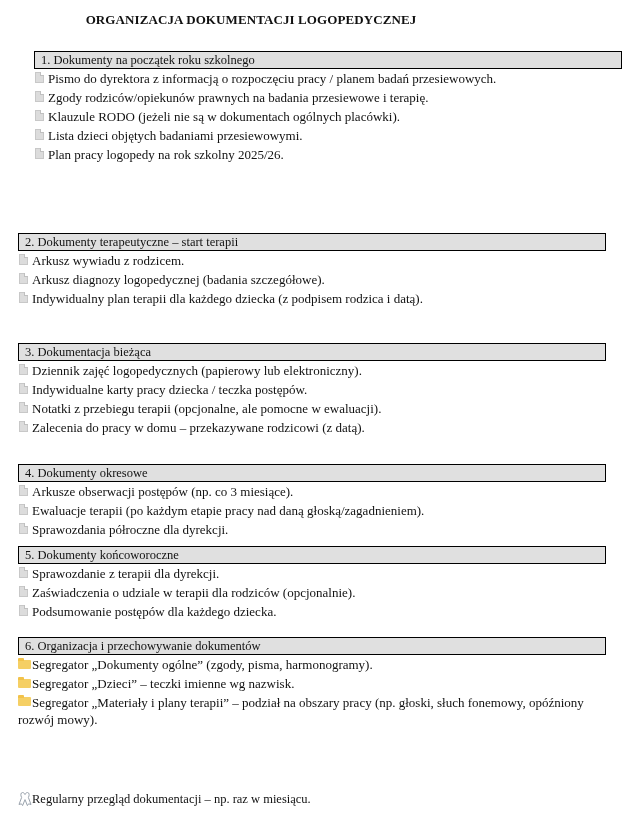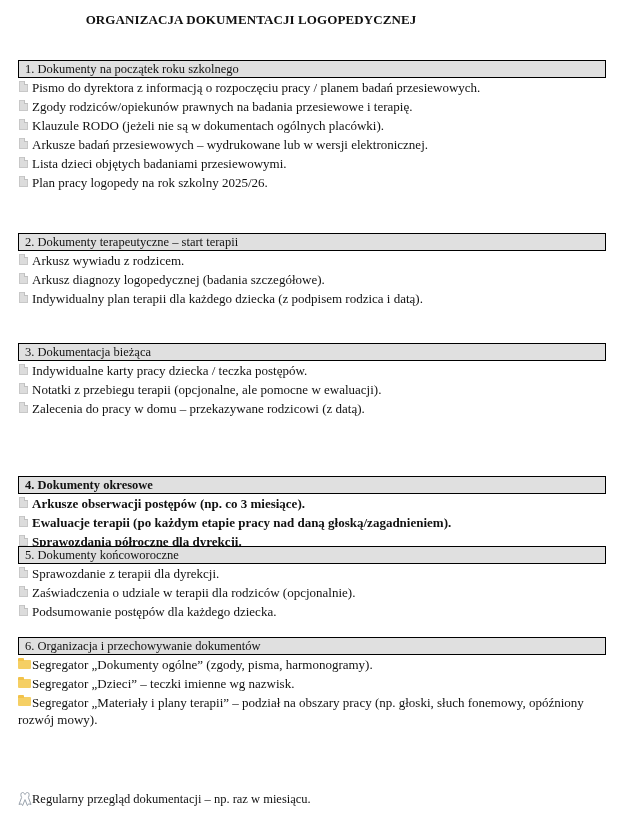--- a/index.html
+++ b/index.html
@@ -21,46 +21,45 @@
   .folder-ic { position:absolute; left:0; top:5px; width:13px; height:9px; background:#f5cf64; border-radius:1px; }
   .folder-ic:before { content:""; position:absolute; left:0; top:-2px; width:6px; height:3px; background:#f2c24a; border-radius:1px 1px 0 0; }
   .footer { position:absolute; left:18px; top:765px; font-size:12.5px; line-height:18px; padding-left:14px; white-space:nowrap;margin-top:25px; }
   .ribbon-ic { position:absolute; left:0; top:1px; width:14px; height:15px; }
 </style>
 </head>
 <body>
 
 <div class="title">ORGANIZACJA DOKUMENTACJI LOGOPEDYCZNEJ</div>
 
-<div class="section" style="top:60px;">
+<div class="section" style="top:51px;margin-left:16px;">
   <div class="sec-head">1. Dokumenty na początek roku szkolnego</div>
   <div class="item"><span class="doc-ic"></span><span>Pismo do dyrektora z informacją o rozpoczęciu pracy / planem badań przesiewowych.</span></div>
   <div class="item"><span class="doc-ic"></span><span>Zgody rodziców/opiekunów prawnych na badania przesiewowe i terapię.</span></div>
   <div class="item"><span class="doc-ic"></span><span>Klauzule RODO (jeżeli nie są w dokumentach ogólnych placówki).</span></div>
-  <div class="item"><span class="doc-ic"></span><span>Arkusze badań przesiewowych – wydrukowane lub w wersji elektronicznej.</span></div>
   <div class="item"><span class="doc-ic"></span><span>Lista dzieci objętych badaniami przesiewowymi.</span></div>
   <div class="item"><span class="doc-ic"></span><span>Plan pracy logopedy na rok szkolny 2025/26.</span></div>
 </div>
 
 <div class="section" style="top:233px;">
   <div class="sec-head">2. Dokumenty terapeutyczne – start terapii</div>
   <div class="item"><span class="doc-ic"></span><span>Arkusz wywiadu z rodzicem.</span></div>
   <div class="item"><span class="doc-ic"></span><span>Arkusz diagnozy logopedycznej (badania szczegółowe).</span></div>
   <div class="item"><span class="doc-ic"></span><span>Indywidualny plan terapii dla każdego dziecka (z podpisem rodzica i datą).</span></div>
 </div>
 
 <div class="section" style="top:343px;">
   <div class="sec-head">3. Dokumentacja bieżąca</div>
-  <div class="item"><span class="doc-ic"></span></div>
+  <div class="item"><span class="doc-ic"></span><span>Dziennik zajęć logopedycznych (papierowy lub elektroniczny).</span></div>
   <div class="item"><span class="doc-ic"></span><span>Indywidualne karty pracy dziecka / teczka postępów.</span></div>
   <div class="item"><span class="doc-ic"></span><span>Notatki z przebiegu terapii (opcjonalne, ale pomocne w ewaluacji).</span></div>
   <div class="item"><span class="doc-ic"></span><span>Zalecenia do pracy w domu – przekazywane rodzicowi (z datą).</span></div>
 </div>
 
-<div class="section" style="top:476px;font-weight:bold;">
+<div class="section" style="top:464px;">
   <div class="sec-head">4. Dokumenty okresowe</div>
   <div class="item"><span class="doc-ic"></span><span>Arkusze obserwacji postępów (np. co 3 miesiące).</span></div>
   <div class="item"><span class="doc-ic"></span><span>Ewaluacje terapii (po każdym etapie pracy nad daną głoską/zagadnieniem).</span></div>
   <div class="item"><span class="doc-ic"></span><span>Sprawozdania półroczne dla dyrekcji.</span></div>
 </div>
 
 <div class="section" style="top:546px;">
   <div class="sec-head">5. Dokumenty końcoworoczne</div>
   <div class="item"><span class="doc-ic"></span><span>Sprawozdanie z terapii dla dyrekcji.</span></div>
   <div class="item"><span class="doc-ic"></span><span>Zaświadczenia o udziale w terapii dla rodziców (opcjonalnie).</span></div>

